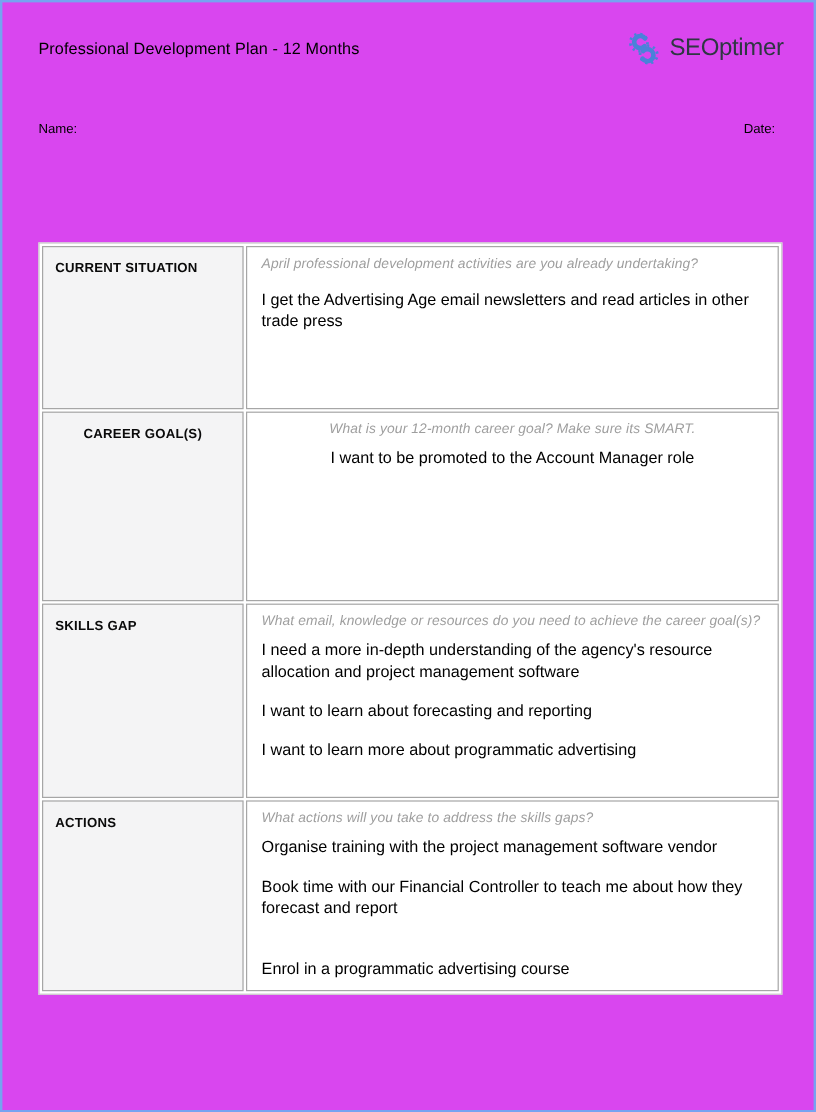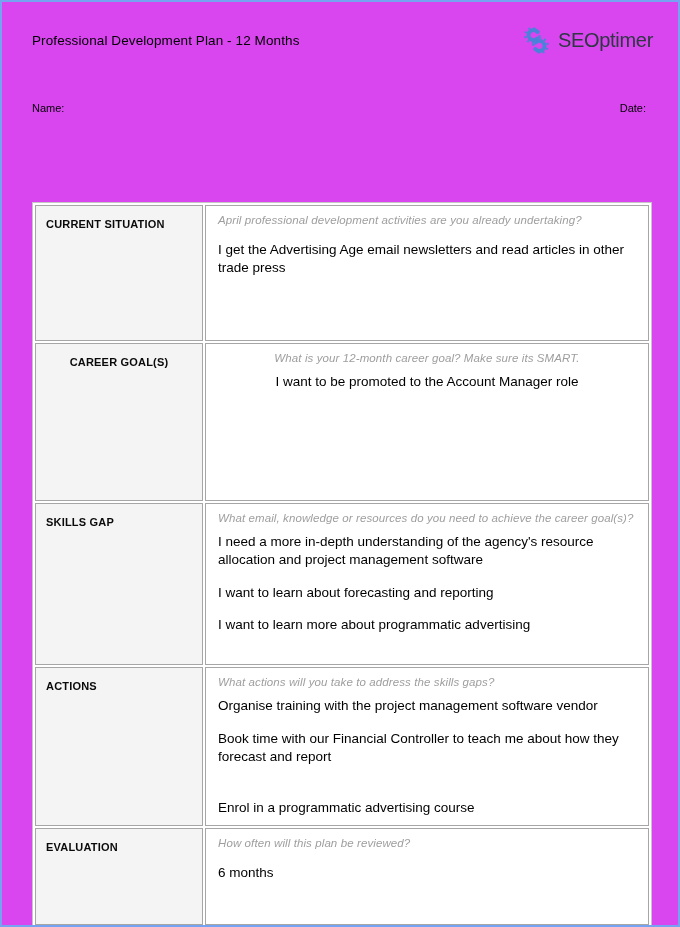--- a/index.html
+++ b/index.html
@@ -160,25 +160,16 @@
         <td class="label-cell">
           <span class="row-label">ACTIONS</span>
         </td>
         <td class="answer-cell">
           <div class="prompt">What actions will you take to address the skills gaps?</div>
           <p class="answer gap-sm">Organise training with the project management software vendor</p>
           <p class="answer">Book time with our Financial Controller to teach me about how they forecast and report</p>
           <p class="answer gap-lg">Enrol in a programmatic advertising course</p>
         </td>
       </tr>
-      <tr class="r5">
-        <td class="label-cell">
-          <span class="row-label">EVALUATION</span>
-        </td>
-        <td class="answer-cell">
-          <div class="prompt">How often will this plan be reviewed?</div>
-          <p class="answer">6 months</p>
-        </td>
-      </tr>
     </tbody>
   </table>
 
 </div>
 
 </body></html>

